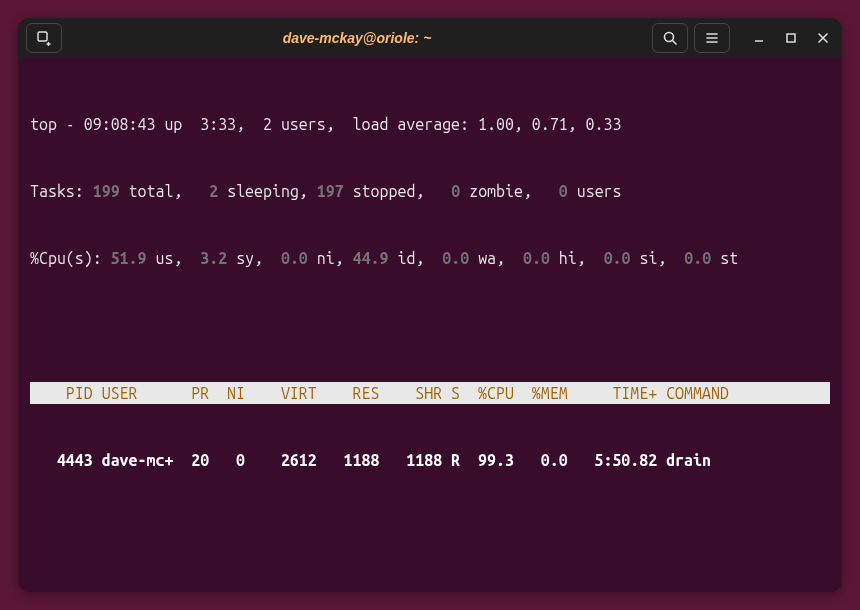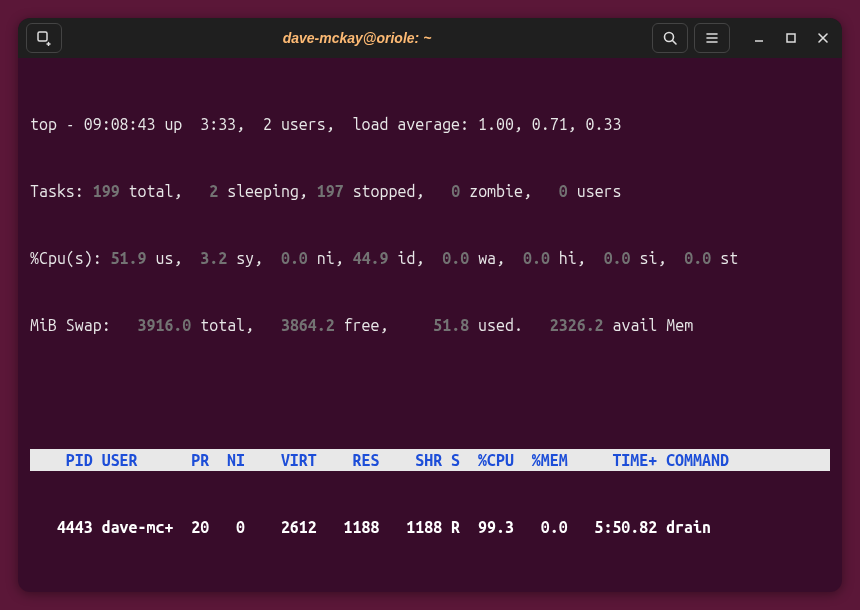--- a/index.html
+++ b/index.html
@@ -90,22 +90,22 @@
     }
     .term-line {
       height: 22.4px;
     }
     .bold {
       font-weight: bold;
       color: #737373;
     }
     .header-row {
       background: #e8e8e8;
-      color: #1d4ed8;
-      font-weight: bold;
+      color: #a16207;
+      font-weight: normal;
       display: inline-block;
       width: 100%;
     }
     .highlight-row {
       font-weight: bold;
       color: #fff;
     }
     svg {
       display: block;
     }
@@ -151,18 +151,17 @@
             </svg>
         </div>
       </div>
     </div>
   </div>
 
   <div class="terminal">
     <div class="term-line">top - 09:08:43 up  3:33,  2 users,  load average: 1.00, 0.71, 0.33</div>
     <div class="term-line"><span>Tasks:</span> <span class="bold">199</span> <span>total,</span>   <span class="bold">2</span> <span>sleeping,</span> <span class="bold">197</span> <span>stopped,</span>   <span class="bold">0</span> <span>zombie,</span>   <span class="bold">0</span> <span>users</span></div>
     <div class="term-line"><span>%Cpu(s):</span> <span class="bold">51.9</span> <span>us,</span>  <span class="bold">3.2</span> <span>sy,</span>  <span class="bold">0.0</span> <span>ni,</span> <span class="bold">44.9</span> <span>id,</span>  <span class="bold">0.0</span> <span>wa,</span>  <span class="bold">0.0</span> <span>hi,</span>  <span class="bold">0.0</span> <span>si,</span>  <span class="bold">0.0</span> <span>st</span></div>
-    <div class="term-line"><span>MiB Swap:</span>   <span class="bold">3916.0</span> <span>total,</span>   <span class="bold">3864.2</span> <span>free,</span>     <span class="bold">51.8</span> <span>used.</span>   <span class="bold">2326.2</span> <span>avail Mem</span></div>
     <div class="term-line"> </div>
     <div class="term-line"><span class="header-row">    PID USER      PR  NI    VIRT    RES    SHR S  %CPU  %MEM     TIME+ COMMAND </span></div>
     <div id="process-rows"><div class="term-line highlight-row">   4443 dave-mc+  20   0    2612   1188   1188 R  99.3   0.0   5:50.82 drain   </div></div>
   </div>
 </div>
 
 </body></html>

